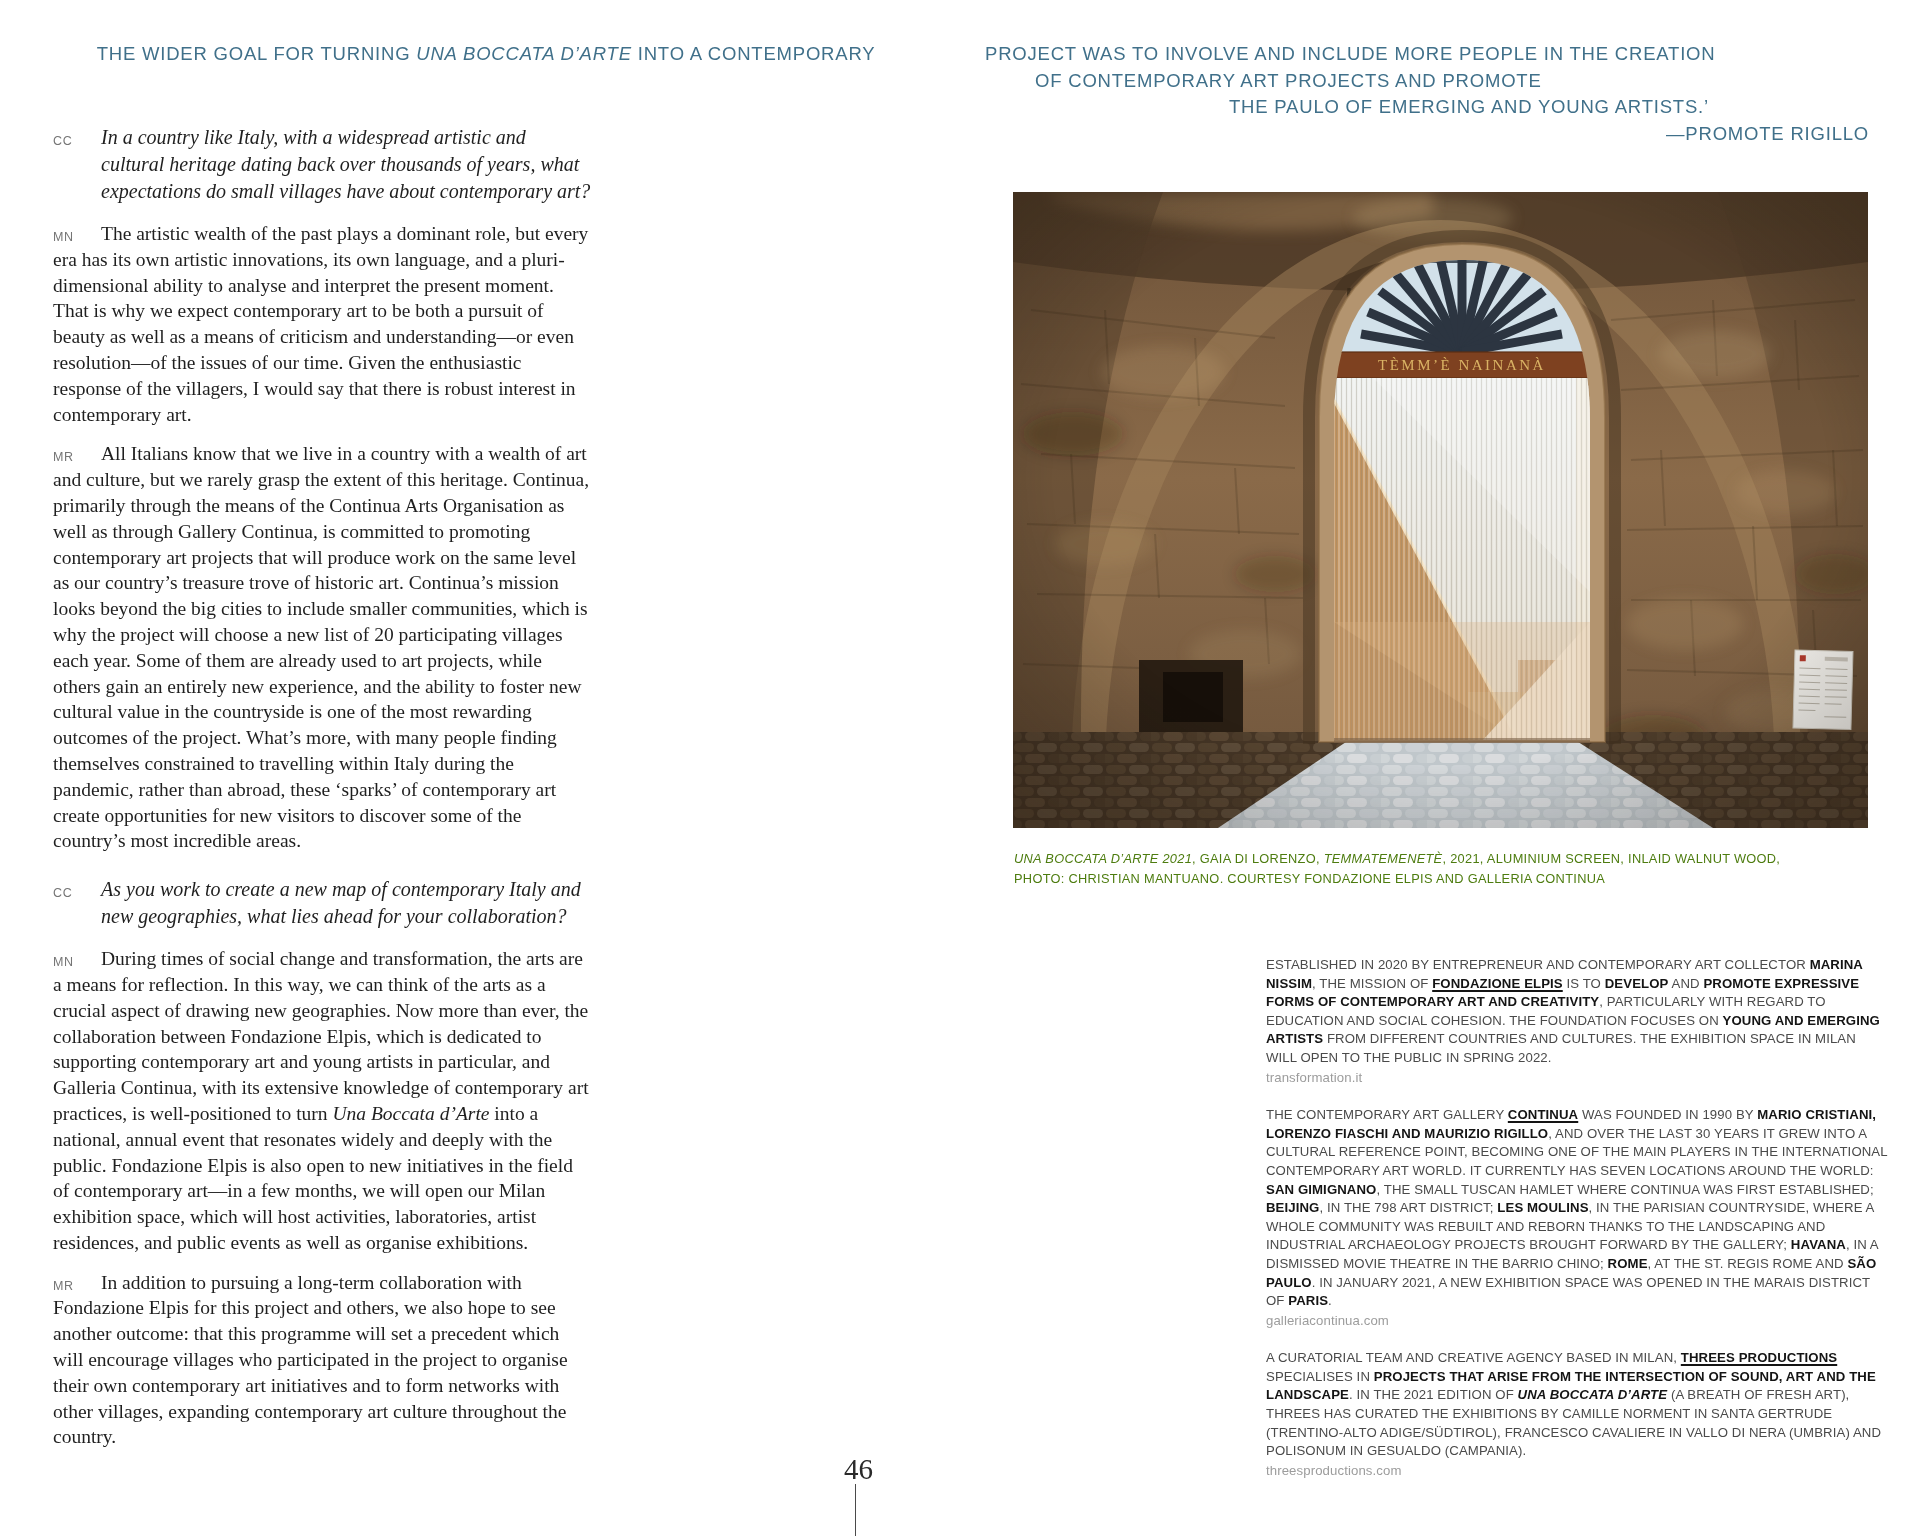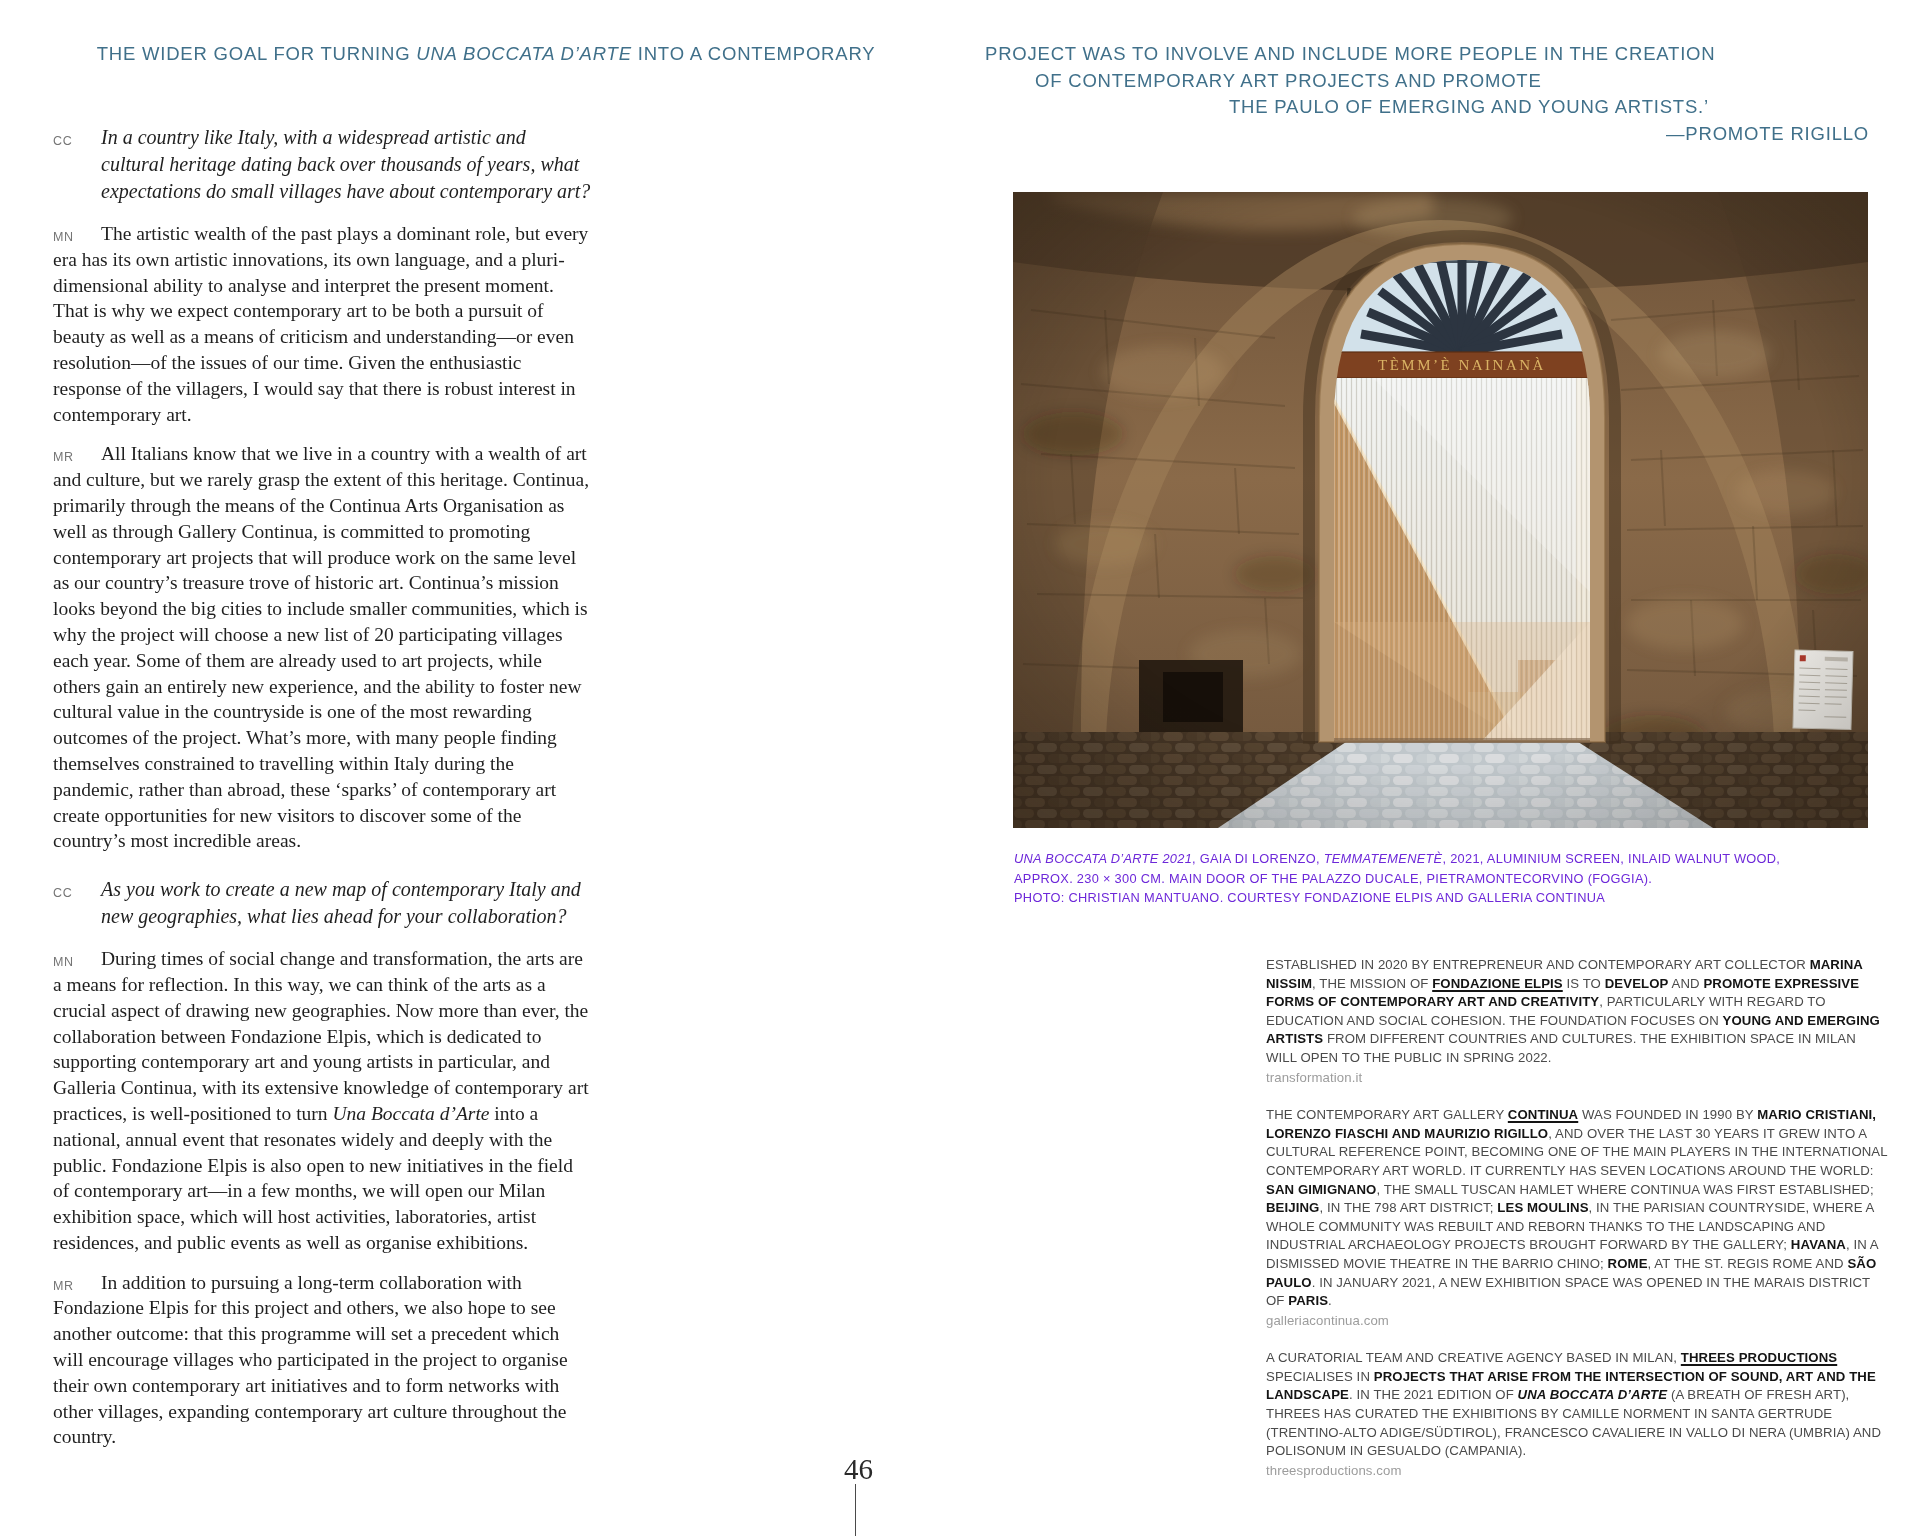--- a/index.html
+++ b/index.html
@@ -28,21 +28,21 @@
   .turn.question{margin:22px 0 16px 48px;font-size:20px;line-height:27px;}
   .turn.question:first-child{margin-top:0;}
   .turn.question .ptext{font-style:italic;}
   .turn.question .speaker{left:-48px;}
   
   #photo{position:absolute;left:1013px;top:192px;width:855px;height:636px;}
   
   #caption{
     position:absolute;left:1014px;top:849px;width:880px;
     font-family:"Liberation Sans",sans-serif;font-size:12.8px;line-height:19.5px;
-    letter-spacing:.3px;color:#6d28d9;
+    letter-spacing:.3px;color:#4d7c0f;
   }
   
   #bios{
     position:absolute;left:1266px;top:956px;width:624px;
     font-family:"Liberation Sans",sans-serif;font-size:13.2px;line-height:18.6px;
     letter-spacing:.1px;color:#4a4a4a;
   }
   .bio{margin-bottom:19px;}
   .bio .url{color:#9c9c9c;margin-top:1px;}
   
@@ -261,21 +261,20 @@
       <line x1="31" y1="66" x2="53" y2="66"></line>
     </g>
   </g>
 
   <rect width="855" height="636" fill="url(#vg)"></rect>
 </svg>
 </div>
 
 <div id="caption">
   <div class="cap-line"><span class="i">UNA BOCCATA D’ARTE 2021</span><span>, GAIA DI LORENZO, </span><span class="i">TEMMATEMENETÈ</span><span>, 2021, ALUMINIUM SCREEN, INLAID WALNUT WOOD,</span></div>
-  <div class="cap-line"><span>APPROX. 230 × 300 CM. MAIN DOOR OF THE PALAZZO DUCALE, PIETRAMONTECORVINO (FOGGIA).</span></div>
   <div class="cap-line"><span>PHOTO: CHRISTIAN MANTUANO. COURTESY FONDAZIONE ELPIS AND GALLERIA CONTINUA</span></div>
 </div>
 
 <div id="bios">
   <div class="bio">
     <div class="btext"><span>ESTABLISHED IN 2020 BY ENTREPRENEUR AND CONTEMPORARY ART COLLECTOR </span><span class="b">MARINA NISSIM</span><span>, THE MISSION OF </span><span class="b u">FONDAZIONE ELPIS</span><span> IS TO </span><span class="b">DEVELOP</span><span> AND </span><span class="b">PROMOTE EXPRESSIVE FORMS OF CONTEMPORARY ART AND CREATIVITY</span><span>, PARTICULARLY WITH REGARD TO EDUCATION AND SOCIAL COHESION. THE FOUNDATION FOCUSES ON </span><span class="b">YOUNG AND EMERGING ARTISTS</span><span> FROM DIFFERENT COUNTRIES AND CULTURES. THE EXHIBITION SPACE IN MILAN WILL OPEN TO THE PUBLIC IN SPRING 2022.</span></div>
     <div class="url">transformation.it</div>
   </div>
   <div class="bio">
     <div class="btext"><span>THE CONTEMPORARY ART GALLERY </span><span class="b u">CONTINUA</span><span> WAS FOUNDED IN 1990 BY </span><span class="b">MARIO CRISTIANI, LORENZO FIASCHI AND MAURIZIO RIGILLO</span><span>, AND OVER THE LAST 30 YEARS IT GREW INTO A CULTURAL REFERENCE POINT, BECOMING ONE OF THE MAIN PLAYERS IN THE INTERNATIONAL CONTEMPORARY ART WORLD. IT CURRENTLY HAS SEVEN LOCATIONS AROUND THE WORLD: </span><span class="b">SAN GIMIGNANO</span><span>, THE SMALL TUSCAN HAMLET WHERE CONTINUA WAS FIRST ESTABLISHED; </span><span class="b">BEIJING</span><span>, IN THE 798 ART DISTRICT; </span><span class="b">LES MOULINS</span><span>, IN THE PARISIAN COUNTRYSIDE, WHERE A WHOLE COMMUNITY WAS REBUILT AND REBORN THANKS TO THE LANDSCAPING AND INDUSTRIAL ARCHAEOLOGY PROJECTS BROUGHT FORWARD BY THE GALLERY; </span><span class="b">HAVANA</span><span>, IN A DISMISSED MOVIE THEATRE IN THE BARRIO CHINO; </span><span class="b">ROME</span><span>, AT THE ST. REGIS ROME AND </span><span class="b">SÃO PAULO</span><span>. IN JANUARY 2021, A NEW EXHIBITION SPACE WAS OPENED IN THE MARAIS DISTRICT OF </span><span class="b">PARIS</span><span>.</span></div>

